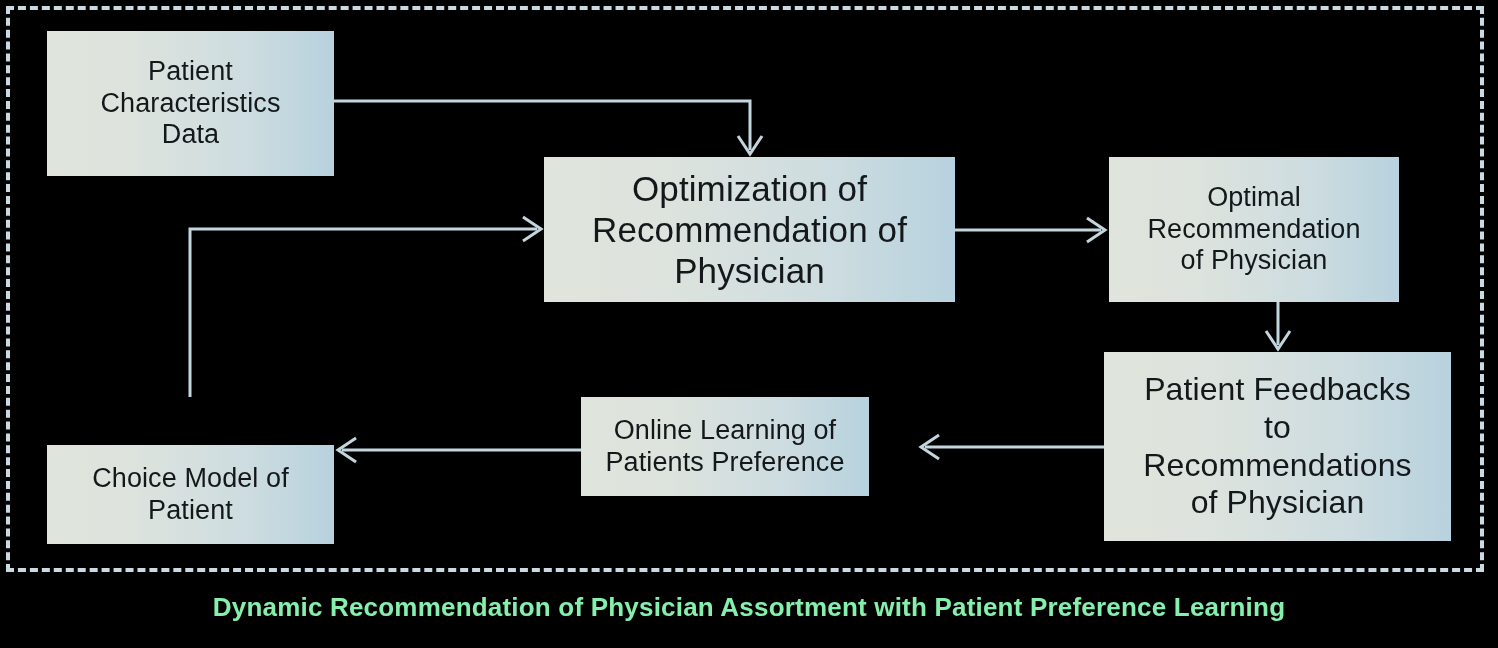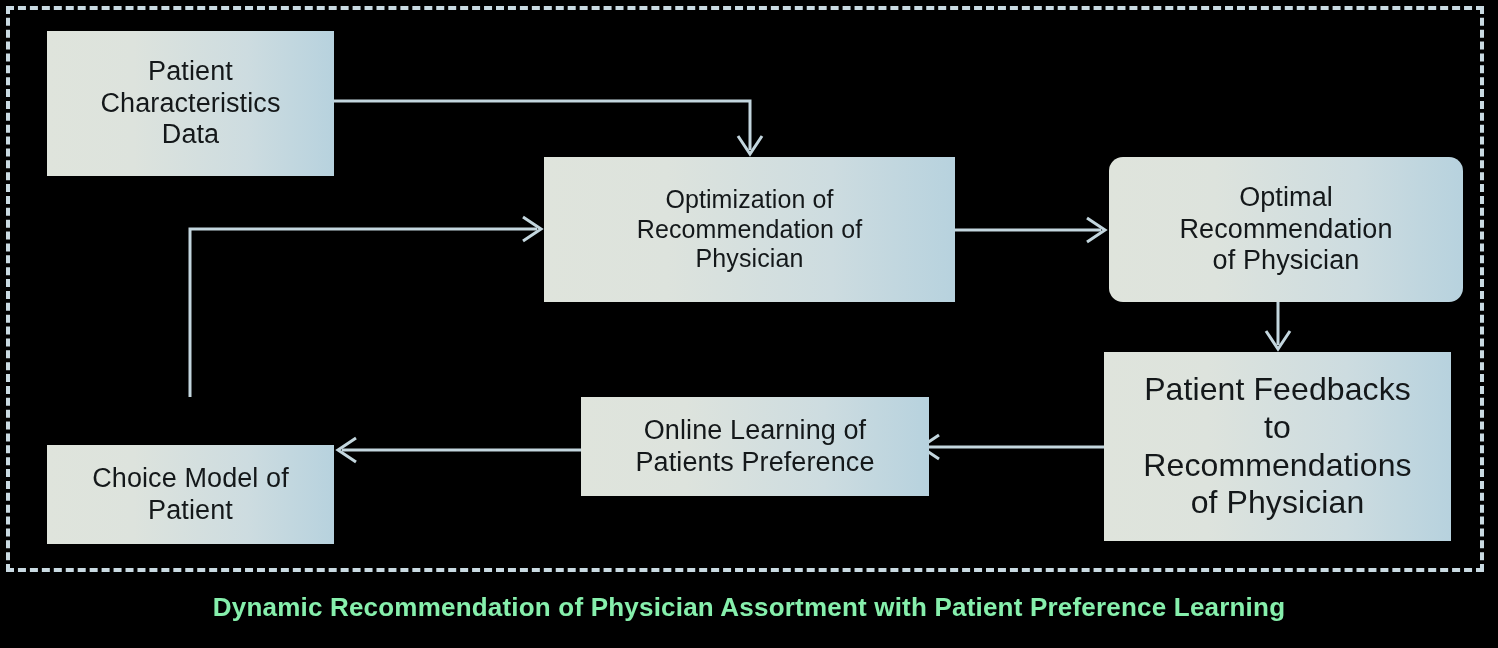--- a/index.html
+++ b/index.html
@@ -43,24 +43,24 @@
     white-space: pre-line;
     padding: 4px 10px;
   }
   .node-label {
     display: block;
     width: 100%;
     white-space: pre-line;
   }
   
   #node-patient-characteristics { left: 47px;   top: 31px;  width: 287px; height: 145px; font-size: 27px; }
-  #node-optimization            { left: 544px;  top: 157px; width: 411px; height: 145px; font-size: 25px; }
-  #node-optimal-recommendation  { left: 1109px; top: 157px; width: 354px; height: 145px; font-size: 27px; border-radius: 14px; }
+  #node-optimization            { left: 544px;  top: 157px; width: 411px; height: 145px; font-size: 35px; }
+  #node-optimal-recommendation  { left: 1109px; top: 157px; width: 290px; height: 145px; font-size: 27px; }
   #node-patient-feedbacks       { left: 1104px; top: 352px; width: 347px; height: 189px; font-size: 32px; }
-  #node-online-learning         { left: 581px;  top: 397px; width: 348px; height: 99px;  font-size: 27px; }
+  #node-online-learning         { left: 581px;  top: 397px; width: 288px; height: 99px;  font-size: 27px; }
   #node-choice-model            { left: 47px;   top: 397px; width: 287px; height: 99px;  font-size: 27px; margin-top: 48px; }
 
   
   #connectors {
     position: absolute;
     left: 0; top: 0;
     width: 1498px;
     height: 648px;
     pointer-events: none;
   }

